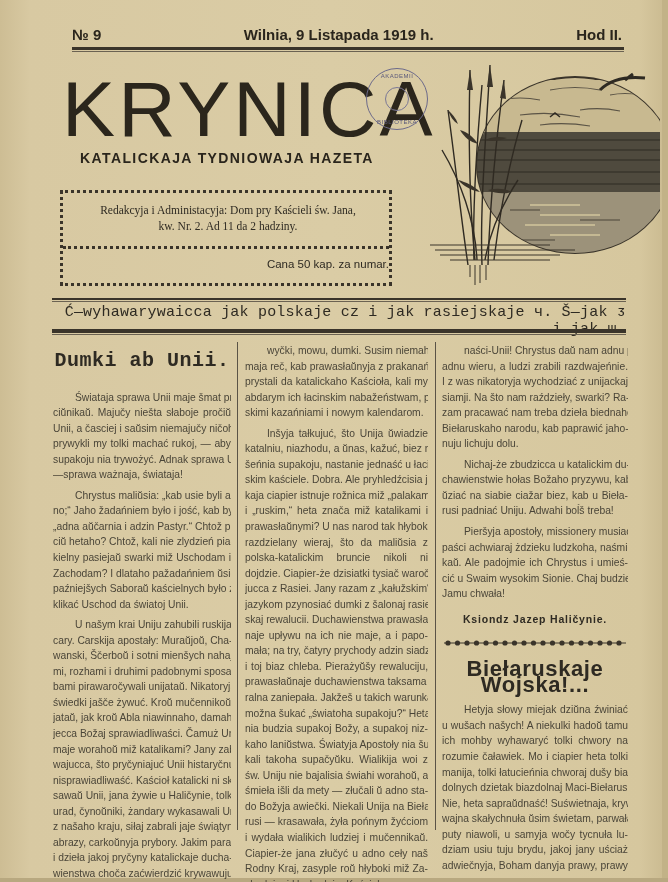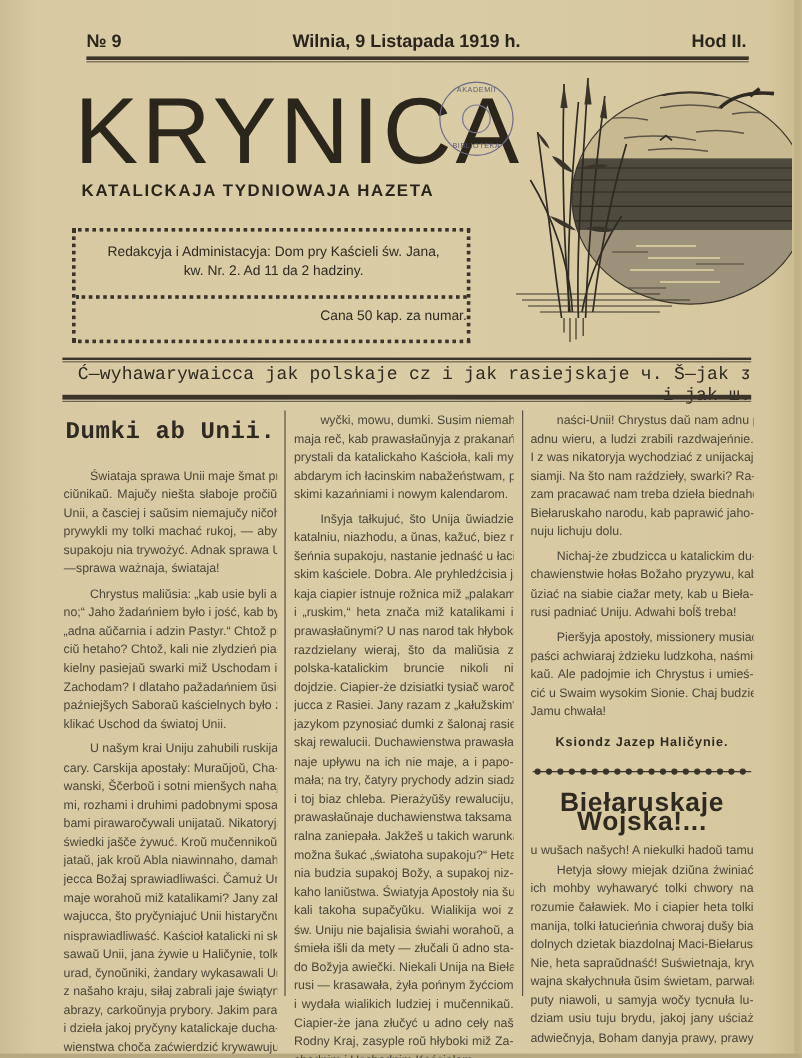--- a/index.html
+++ b/index.html
@@ -25,41 +25,41 @@
   .rule-top { position:absolute; left:72px; top:47px; width:552px; height:3px; background:#3a342a; }
   .rule-top2 { position:absolute; left:72px; top:51px; width:552px; height:1px; background:#6b6252; }
 
   .title {
     position:absolute; left:62px; top:70px;
     font-family:"Liberation Sans", sans-serif; font-weight:normal;
     font-size:78px; letter-spacing:3px; color:#2b261c; line-height:1;
     transform:scaleX(1.02); transform-origin:left;
   }
   .subtitle {
-    position:absolute; left:68px; top:150px;
+    position:absolute; left:80px; top:150px;
     font-family:"Liberation Sans", sans-serif; font-weight:bold; font-size:14px; letter-spacing:1.4px; color:#2a251c;
   }
   .stamp {
     position:absolute; left:366px; top:68px; width:62px; height:62px; border-radius:50%;
     border:1.5px solid #6c6a8a; box-sizing:border-box;
     display:flex; align-items:center; justify-content:center;
   }
   .stamp-inner { width:22px; height:22px; border-radius:50%; border:1px solid #7a7896; }
   .stamp-text {
     position:absolute; font-family:"Liberation Sans", sans-serif; font-size:6px; color:#5a587a; letter-spacing:0.5px;
   }
 
   .infobox {
     position:absolute; left:60px; top:190px; width:332px; height:96px;
     border:3px dotted #3a342a; box-sizing:border-box;
   }
   .infobox-divider { position:absolute; left:0; right:0; top:53px; border-top:3px dotted #3a342a; }
   .infobox-address {
     position:absolute; left:4px; right:0; top:9px; text-align:center;
-    font-family:Liberation Sans, sans-serif; font-size:11.5px; line-height:16px; color:#2e2a22;
+    font-family:Liberation Serif, serif; font-size:11.5px; line-height:16px; color:#2e2a22;
   }
   .infobox-price {
     position:absolute; left:0; right:0; top:65px; text-align:right;
     font-family:"Liberation Sans", sans-serif; font-weight:normal; font-size:11.5px; color:#2e2a22;
   }
 
   .illustration { position:absolute; left:430px; top:60px; width:230px; height:230px; }
 
   .rule-a { position:absolute; left:52px; top:298px; width:574px; height:2px; background:#3a342a; }
   .rule-a2 { position:absolute; left:52px; top:301px; width:574px; height:1px; background:#6b6252; }
@@ -304,21 +304,21 @@
           <span class="ln">adnu wieru, a ludzi zrabili razdwajeńnie.</span>
           <span class="ln">I z was nikatoryja wychodziać z unijackaj</span>
           <span class="ln">siamji. Na što nam raździeły, swarki? Ra-</span>
           <span class="ln">zam pracawać nam treba dzieła biednaho</span>
           <span class="ln">Biełaruskaho narodu, kab paprawić jaho-</span>
           <span class="ln last">nuju lichuju dolu.</span>
         </div>
         <div style="margin-bottom: 5px;">
           <span class="ln" style="padding-left: 22px;">Nichaj-że zbudzicca u katalickim du-</span>
           <span class="ln">chawienstwie hołas Božaho pryzywu, kab</span>
-          <span class="ln">ŭziać na siabie ciažar mety, kab u Bieła-</span>
+          <span class="ln">ŭziać na siabie ciažar biez, kab u Bieła-</span>
           <span class="ln last">rusi padniać Uniju. Adwahi boĺš treba!</span>
         </div>
         <div style="margin-bottom: 5px;">
           <span class="ln" style="padding-left: 22px;">Pieršyja apostoły, missionery musiać</span>
           <span class="ln">paści achwiaraj żdzieku ludzkoha, naśmieš-</span>
           <span class="ln">kaŭ. Ale padojmie ich Chrystus i umieś-</span>
           <span class="ln">cić u Swaim wysokim Sionie. Chaj budzie</span>
           <span class="ln last">Jamu chwała!</span>
         </div>
       </div>
@@ -345,22 +345,22 @@
             <circle cx="148.5" cy="6" r="2.6"></circle>
             <circle cx="158" cy="6" r="2.6"></circle>
             <circle cx="167.5" cy="6" r="2.6"></circle>
             <circle cx="177" cy="6" r="2.6"></circle>
           </g>
       </svg>
     </div>
     <div class="article-title2">Biełaruskaje Wojska!...</div>
     <div id="col3body2">
         <div style="margin-bottom: 5px;">
+          <span class="ln" style="padding-left: 22px;">Hetyja słowy miejak dziŭna źwiniać</span>
           <span class="ln">u wušach našych! A niekulki hadoŭ tamu</span>
-          <span class="ln" style="padding-left: 22px;">Hetyja słowy miejak dziŭna źwiniać</span>
           <span class="ln">ich mohby wyhawaryć tolki chwory na</span>
           <span class="ln">rozumie čaławiek. Mo i ciapier heta tolki</span>
           <span class="ln">manija, tolki łatucieńnia chworaj dušy biaz-</span>
           <span class="ln">dolnych dzietak biazdolnaj Maci-Biełarusi?..</span>
           <span class="ln">Nie, heta sapraŭdnaść! Suświetnaja, krywaja</span>
           <span class="ln">wajna skałychnuła ŭsim świetam, parwała</span>
           <span class="ln">puty niawoli, u samyja wočy tycnuła lu-</span>
           <span class="ln">dziam usiu tuju brydu, jakoj jany uściaż</span>
           <span class="ln">adwiečnyja, Boham danyja prawy, prawy</span>
         </div>

